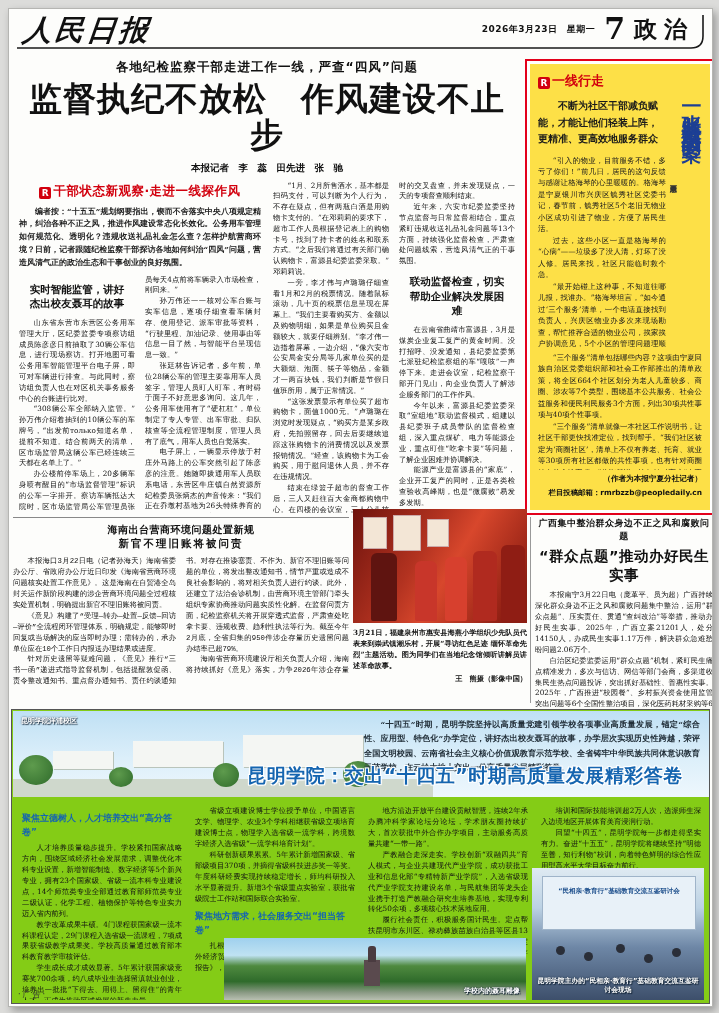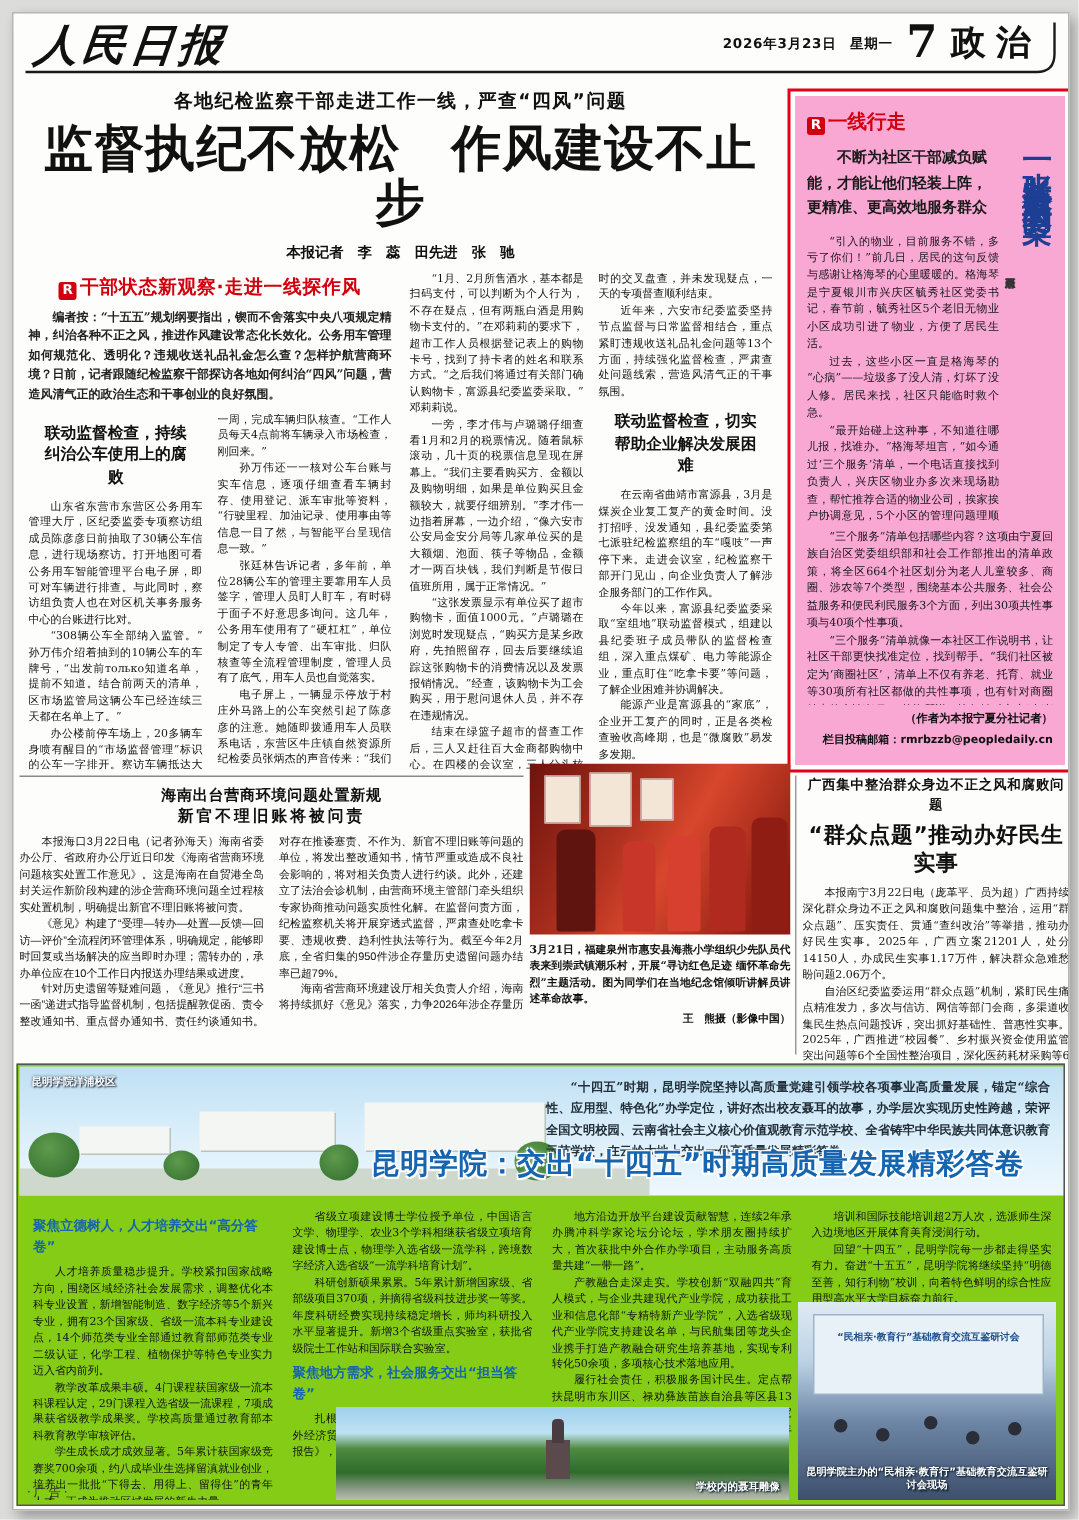--- a/index.html
+++ b/index.html
@@ -33,41 +33,41 @@
            text-align:justify;overflow:hidden;}
   .flow-a{height:268px;}
   .flow-b{height:352px;}
   .colflow .para{margin:0;text-indent:2em;}
   .colflow .flow-h{font-family:"DejaVu Sans",sans-serif;font-size:10.5px;font-weight:900;text-align:center;
                    text-indent:0;line-height:1.4;margin:7px 6px;break-inside:avoid;}
 
   
   .yx{position:absolute;left:516px;top:50px;width:190px;height:456px;border:2.5px solid #e3001b;
       background:#fff;padding:3px;box-sizing:border-box;}
-  .yx-in{background:#f9a8d4;width:100%;height:100%;box-sizing:border-box;padding:8px 8px 6px;overflow:hidden;}
+  .yx-in{background:#fde047;width:100%;height:100%;box-sizing:border-box;padding:8px 8px 6px;overflow:hidden;}
   .yx-badge{color:#d2000e;font-weight:900;font-size:13px;margin-bottom:6px;}
   .yx-top{display:flex;height:252px;overflow:hidden;}
   .yx-left{flex:1;min-width:0;}
   .yx-intro{font-size:10px;font-weight:900;line-height:1.65;text-indent:2em;color:#1a1a1a;margin:2px 2px 7px 0;}
   .yx-body p{font-family:"DejaVu Serif",serif;font-size:7.4px;line-height:1.55;text-align:justify;
              text-indent:2em;margin:0;color:#15151a;}
   .yx-author{writing-mode:vertical-rl;font-size:7px;font-weight:700;margin:84px 2px 0 2px;color:#333;}
   .yx-vtitle{writing-mode:vertical-rl;font-family:"DejaVu Serif",serif;font-size:20px;font-weight:900;
              color:#1d3f94;letter-spacing:3px;line-height:1;margin-left:2px;}
   .yx-rest{height:118px;overflow:hidden;margin-top:4px;}
   .yx-note{font-size:7.6px;font-weight:700;text-align:right;margin-top:4px;}
   .yx-mail{font-size:7.4px;font-weight:700;text-align:right;margin-top:4px;}
 
   
   .hainan{position:absolute;left:4px;top:508px;width:336px;height:192px;border-top:1px solid #888;
           padding-top:5px;box-sizing:border-box;overflow:hidden;}
   .hn-title{text-align:center;font-size:10px;font-weight:900;letter-spacing:.5px;font-family:Liberation Serif, serif;}
   .hn-sub{text-align:center;font-family:"DejaVu Serif",serif;font-size:10.5px;font-weight:700;
           letter-spacing:2px;margin:0 0 5px;}
-  .hn-body{columns:2;column-gap:10px;font-family:Liberation Sans, sans-serif;font-size:7.3px;line-height:1.5;
+  .hn-body{columns:2;column-gap:10px;font-family:Liberation Mono, monospace;font-size:7.3px;line-height:1.5;
            text-align:justify;height:140px;overflow:hidden;}
   .hn-body p{margin:0;text-indent:2em;}
 
   .pn{position:absolute;left:344px;top:500px;width:174px;height:200px;overflow:hidden;}
   .pn-photo{width:174px;height:114px;position:relative;overflow:hidden;
             background:linear-gradient(120deg,#6e130d,#b23220 38%,#d8472c 55%,#8c1d12 90%);}
   .pn-frame{position:absolute;background:#f3e6d6;border:1px solid #caa;}
   .pn-person{position:absolute;border-radius:6px 6px 2px 2px;}
   .pn-cap{font-family:"DejaVu Serif",serif;font-size:7.2px;font-weight:700;line-height:1.55;
           text-align:justify;margin-top:4px;}
@@ -137,21 +137,21 @@
 
   <div class="lead">
     <div class="kicker">各地纪检监察干部走进工作一线，严查“四风”问题</div>
     <div class="headline">监督执纪不放松　作风建设不止步</div>
     <div class="byline">本报记者　李　蕊　田先进　张　驰</div>
     <div class="halves">
       <div class="half">
         <div class="badge"><span class="logo-sq">R</span><span>干部状态新观察·走进一线探作风</span></div>
         <div class="editor-note">编者按：“十五五”规划纲要指出，锲而不舍落实中央八项规定精神，纠治各种不正之风，推进作风建设常态化长效化。公务用车管理如何规范化、透明化？违规收送礼品礼金怎么查？怎样护航营商环境？日前，记者跟随纪检监察干部探访各地如何纠治“四风”问题，营造风清气正的政治生态和干事创业的良好氛围。</div>
         <div class="colflow flow-a">
-            <p class="para flow-h">联动监督检查，持续纠治公车使用上的腐败</p>
+            <p class="para flow-h">实时智能监管，讲好杰出校友聂耳的故事</p>
             <p class="para">山东省东营市东营区公务用车管理大厅，区纪委监委专项察访组成员陈彦彦日前抽取了30辆公车信息，进行现场察访。打开地图可看公务用车智能管理平台电子屏，即可对车辆进行排查。与此同时，察访组负责人也在对区机关事务服务中心的台账进行比对。</p>
             <p class="para">“308辆公车全部纳入监管。”孙万伟介绍着抽到的10辆公车的车牌号，“出发前только知道名单，提前不知道。结合前两天的清单，区市场监管局这辆公车已经连续三天都在名单上了。”</p>
             <p class="para">办公楼前停车场上，20多辆车身喷有醒目的“市场监督管理”标识的公车一字排开。察访车辆抵达大院时，区市场监管局公车管理员张廷林正手拿公车钥匙存放盒，绕车一周，完成车辆归队核查。“工作人员每天4点前将车辆录入市场检查，刚回来。”</p>
             <p class="para">孙万伟还一一核对公车台账与实车信息，逐项仔细查看车辆封存、使用登记、派车审批等资料，“行驶里程、加油记录、使用事由等信息一目了然，与智能平台呈现信息一致。”</p>
             <p class="para">张廷林告诉记者，多年前，单位28辆公车的管理主要靠用车人员签字，管理人员盯人盯车，有时碍于面子不好意思多询问。这几年，公务用车使用有了“硬杠杠”，单位制定了专人专管、出车审批、归队核查等全流程管理制度，管理人员有了底气，用车人员也自觉落实。</p>
             <p class="para">电子屏上，一辆显示停放于村庄外马路上的公车突然引起了陈彦彦的注意。她随即拨通用车人员联系电话，东营区牛庄镇自然资源所纪检委员张炳杰的声音传来：“我们正在乔墩村基地为26头特殊养育的肉牛做产地检疫。家禽检疫紧急，今天必须全部出完。”放下电话，陈彦彦解开了心头的疑问。</p>
           </div>
       </div>
       <div class="half">
         <div class="colflow flow-b">

